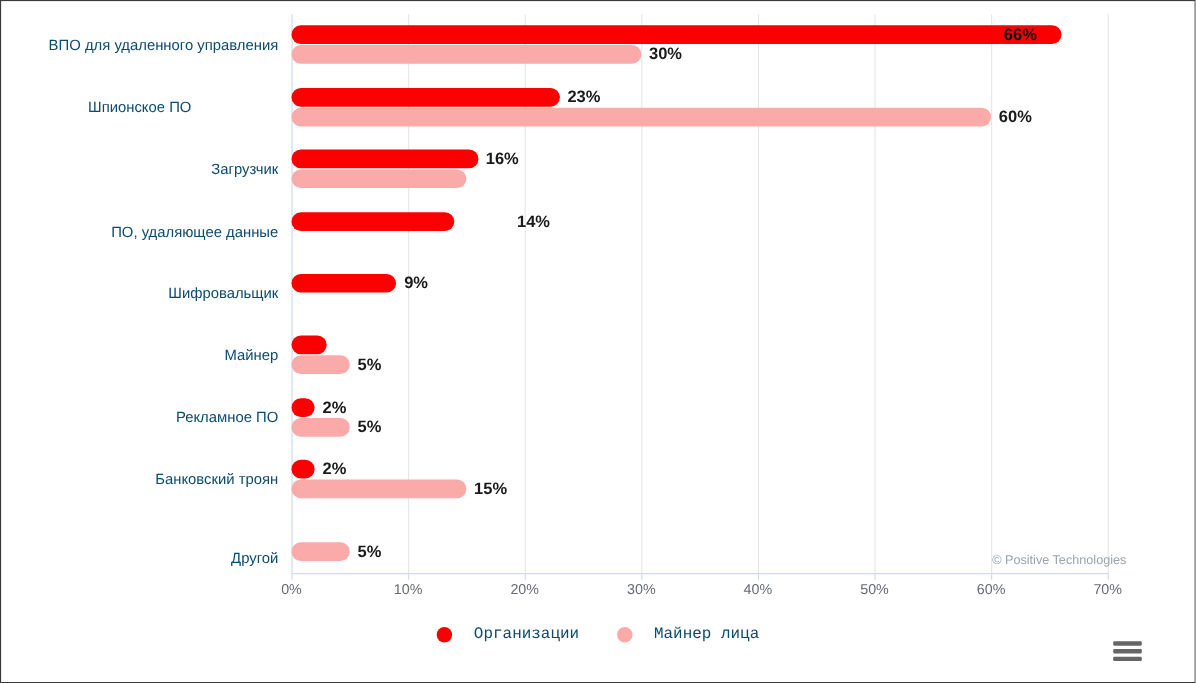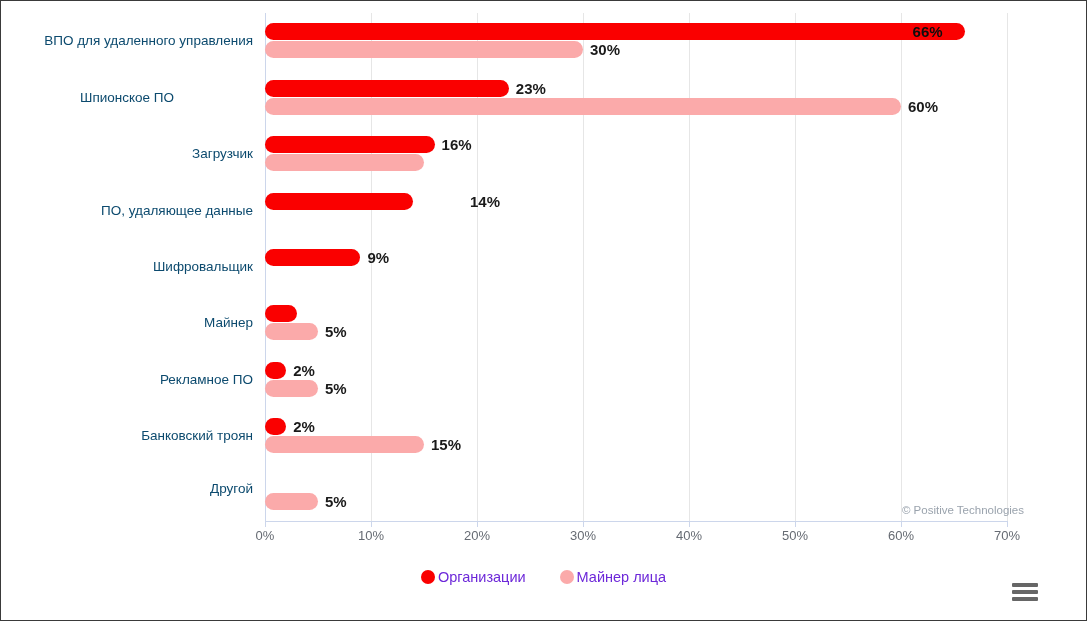--- a/index.html
+++ b/index.html
@@ -117,23 +117,24 @@
     top: 568px;
     width: 1085px;
     display: flex;
     justify-content: center;
     align-items: center;
     gap: 34px;
   }
   .legend-item {
     display: flex;
     align-items: center;
-    gap: 3px;
+    gap: 20px;
     font-size: 14.5px;
-    color: #6d28d9;
+    color: #0c4a6e;
+    font-family: Liberation Mono, monospace;
   }
   .legend-swatch {
     width: 14px;
     height: 14px;
     border-radius: 50%;
     display: inline-block;
   }
   .legend-swatch.org   { background: #fa0000; }
   .legend-swatch.indiv { background: #fbaaaa; }
 
@@ -178,21 +179,21 @@
 
   <div class="cat-labels">
       <div class="cat-label" style="top: 20.2222px;">ВПО для удаленного управления</div>
       <div class="cat-label" style="top: 76.6667px; text-align: center;">Шпионское ПО</div>
       <div class="cat-label" style="top: 189.556px;">ПО, удаляющее данные</div>
       <div class="cat-label" style="top: 133.111px;">Загрузчик</div>
       <div class="cat-label" style="top: 246px; padding-left: 17px;">Шифровальщик</div>
       <div class="cat-label" style="top: 302.444px;">Майнер</div>
       <div class="cat-label" style="top: 358.889px;">Рекламное ПО</div>
       <div class="cat-label" style="top: 415.333px; padding-left: 32px;">Банковский троян</div>
-      <div class="cat-label" style="top: 468px;">Другой</div>
+      <div class="cat-label" style="top: 487px;">Другой</div>
     </div>
 
   <div class="plot-area">
     <div class="grid-layer">
         <div class="gridline axis-zero" style="left: 0px;"></div>
         <div class="gridline" style="left: 106px;"></div>
         <div class="gridline" style="left: 212px;"></div>
         <div class="gridline" style="left: 318px;"></div>
         <div class="gridline" style="left: 424px;"></div>
         <div class="gridline" style="left: 530px;"></div>

